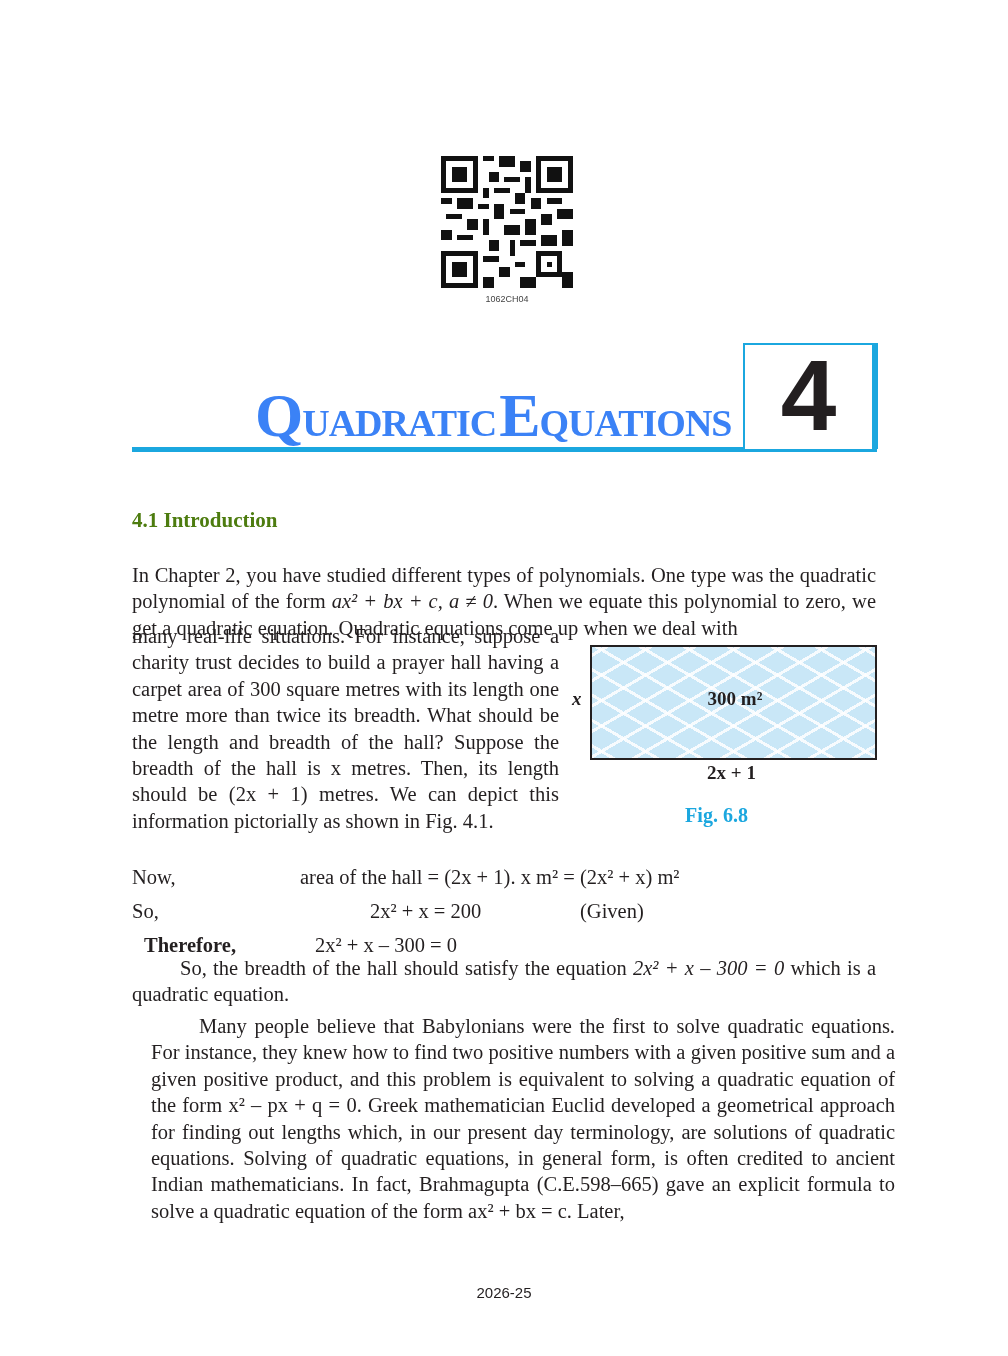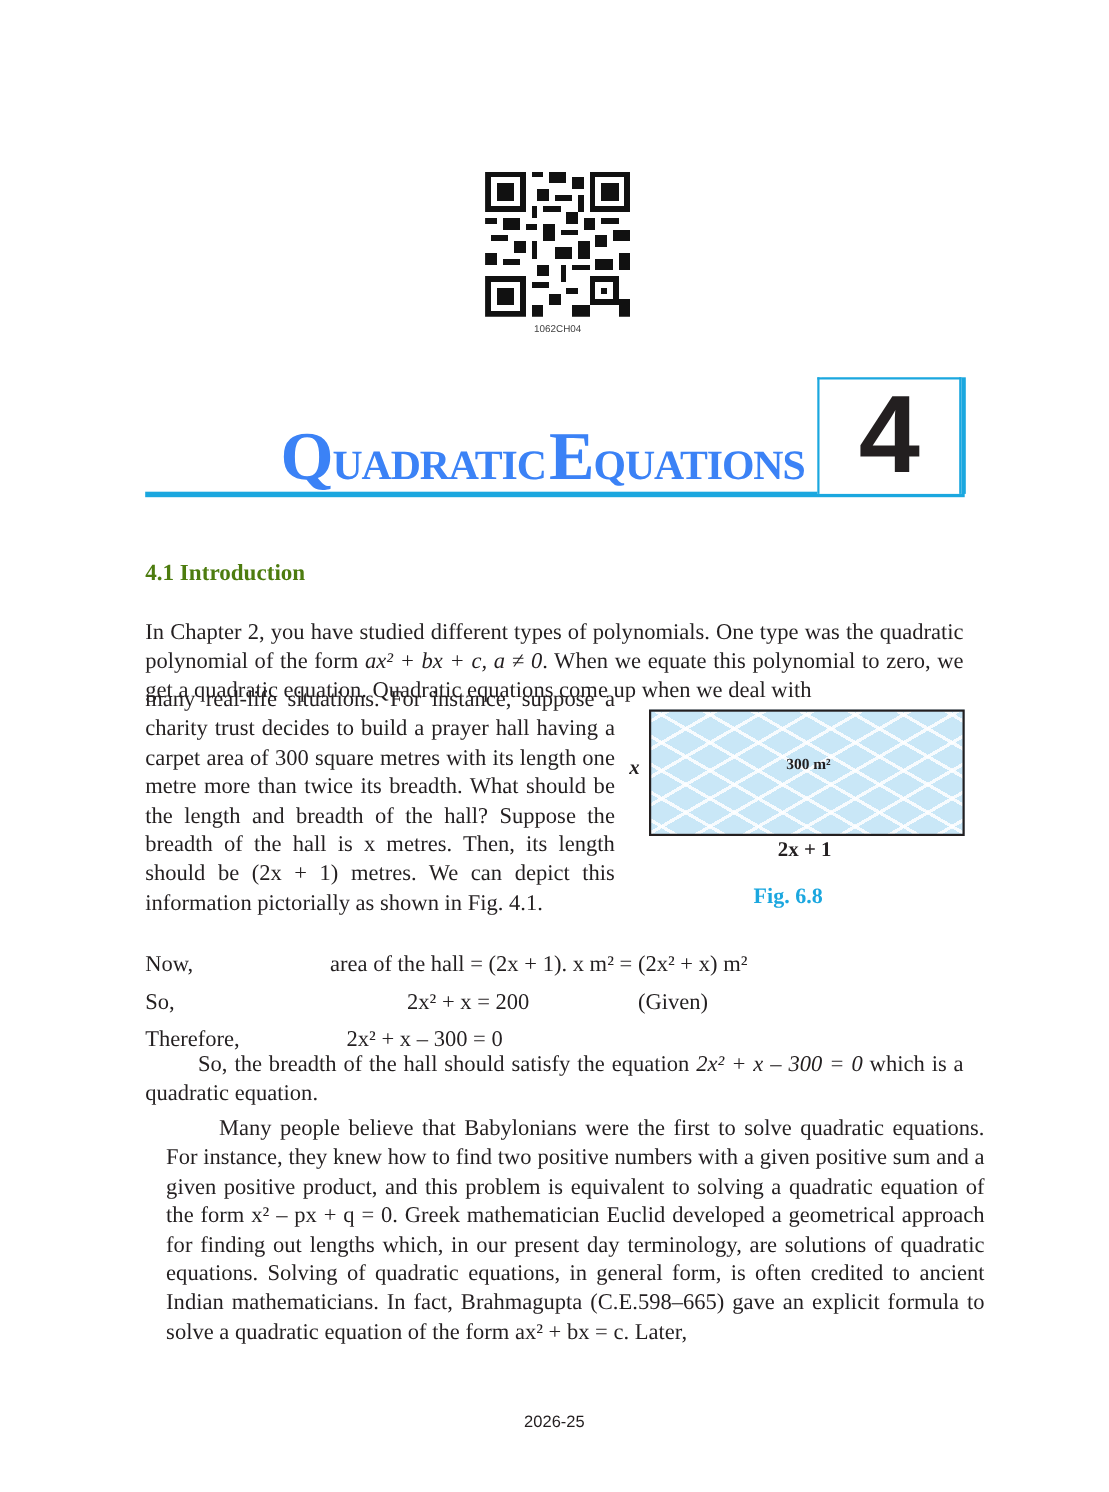--- a/index.html
+++ b/index.html
@@ -21,21 +21,21 @@
               color: #231f20; line-height: 110px; }
   .section-head { left: 132px; top: 508px; font-size: 21px; font-weight: bold; color: #4d7c0f; }
   .para { font-size: 20.5px; line-height: 26.4px; text-align: justify; }
   .p1 { left: 132px; top: 562px; width: 744px; }
   .p2 { left: 132px; top: 623px; width: 427px; }
   .fig { left: 590px; top: 645px; width: 283px; height: 111px; border: 2px solid #231f20;
          background-color: #c9e7f7;
          background-image:
            repeating-linear-gradient(30deg, transparent 0 9px, rgba(255,255,255,0.85) 9px 12px, transparent 12px 22px),
            repeating-linear-gradient(-30deg, transparent 0 9px, rgba(255,255,255,0.85) 9px 12px, transparent 12px 22px); }
-  .fig-area { left: 680px; top: 688px; width: 110px; text-align: center; font-weight: bold; font-size: 14px; }
+  .fig-area { left: 680px; top: 688px; width: 110px; text-align: center; font-weight: bold; font-size: 19px; }
   .fig-x { left: 572px; top: 688px; font-style: italic; font-weight: bold; font-size: 19px; }
   .fig-bottom { left: 590px; top: 762px; width: 283px; text-align: center; font-weight: bold; font-size: 19px; }
   .fig-caption { left: 590px; top: 804px; width: 253px; text-align: center; font-weight: bold; font-size: 20px; color: #1ba7df; }
   .eq-row { font-size: 20.5px; white-space: nowrap; margin-top: 15px; }
   .p3 { left: 132px; top: 955px; width: 744px; text-indent: 48px; }
   .p4 { left: 132px; top: 1013px; width: 744px; text-indent: 48px; margin-left: 19px; }
   .footer { left: 0; top: 1284px; width: 1008px; text-align: center;
             font-family: "Liberation Sans", sans-serif; font-size: 15px; color: #231f20; }
   i { font-style: italic; }
 </style>
@@ -121,21 +121,21 @@
 
 <div class="abs eq-row" style="left:132px; top:851px;">
   <span>Now,</span>
 </div>
 <div class="abs eq-row" style="left:300px; top:851px;">area of the hall = (2x + 1). x m² = (2x² + x) m²</div>
 
 <div class="abs eq-row" style="left:132px; top:885px;">So,</div>
 <div class="abs eq-row" style="left:370px; top:885px;">2x² + x = 200</div>
 <div class="abs eq-row" style="left:580px; top:885px;">(Given)</div>
 
-<div class="abs eq-row" style="left:132px; top:919px;">Therefore,</div>
+<div class="abs eq-row" style="left:144px; top:919px;font-weight:bold;">Therefore,</div>
 <div class="abs eq-row" style="left:315px; top:919px;">2x² + x – 300 = 0</div>
 
 <div class="abs para p3">
   <span>So, the breadth of the hall should satisfy the equation </span><i>2x² + x – 300 = 0</i><span> which is a quadratic equation.</span>
 </div>
 
 <div class="abs para p4">Many people believe that Babylonians were the first to solve quadratic equations. For instance, they knew how to find two positive numbers with a given positive sum and a given positive product, and this problem is equivalent to solving a quadratic equation of the form x² – px + q = 0. Greek mathematician Euclid developed a geometrical approach for finding out lengths which, in our present day terminology, are solutions of quadratic equations. Solving of quadratic equations, in general form, is often credited to ancient Indian mathematicians. In fact, Brahmagupta (C.E.598–665) gave an explicit formula to solve a quadratic equation of the form ax² + bx = c. Later,</div>
 
 <div class="abs footer">2026-25</div>
 

